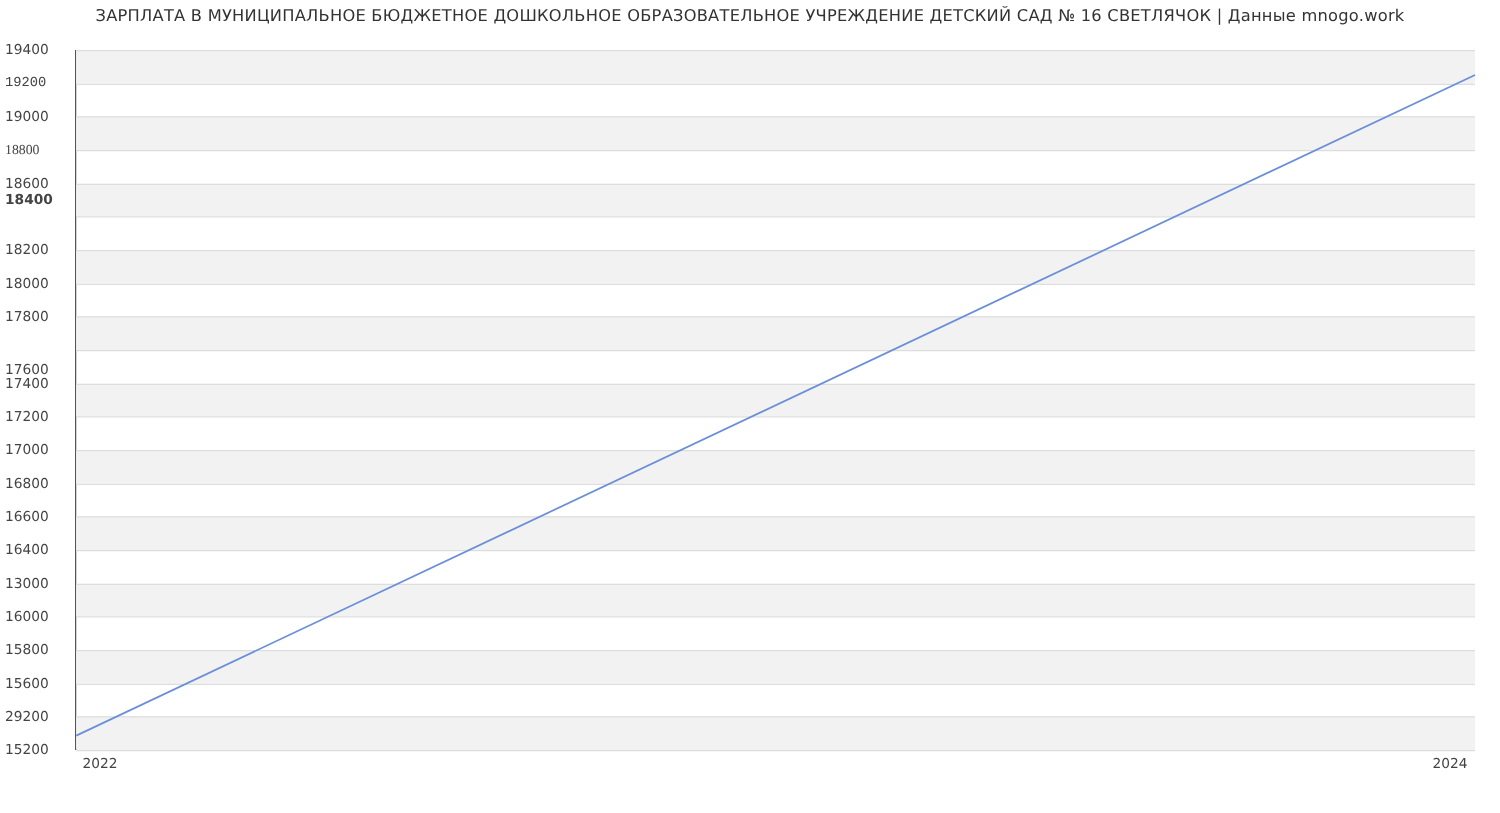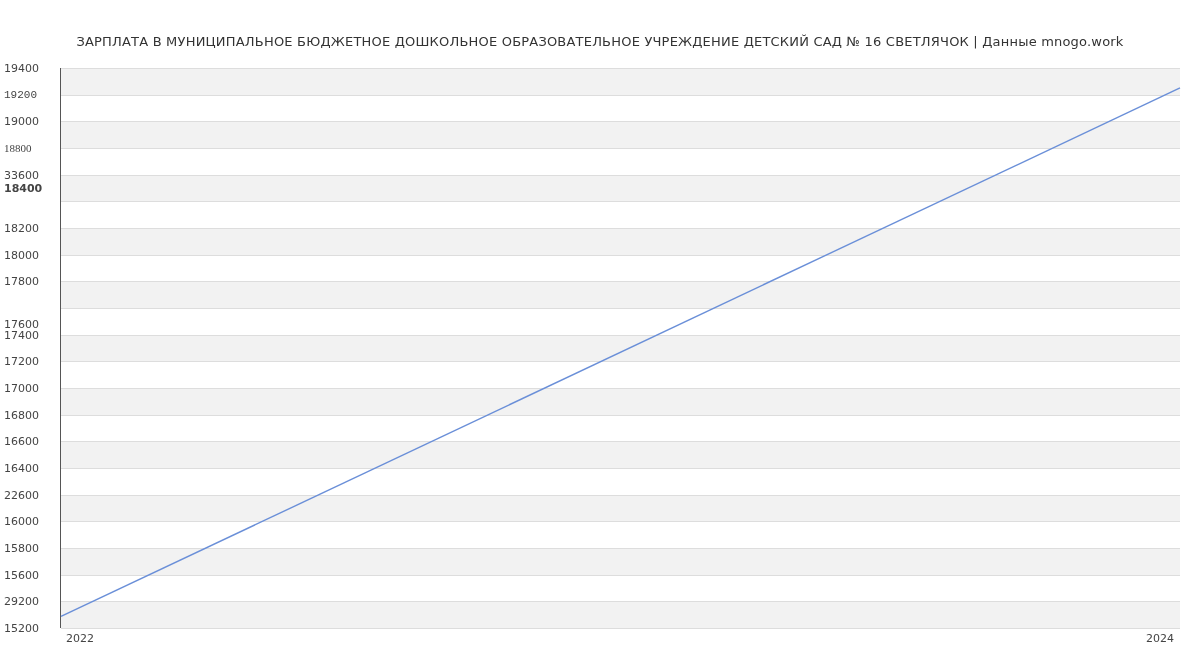--- a/index.html
+++ b/index.html
@@ -8,21 +8,20 @@
     width: 1200px;
     height: 650px;
     background: #ffffff;
     font-family: "DejaVu Sans", "Verdana", "Geneva", sans-serif;
     color: #333;
   }
   .chart-wrap {
     position: relative;
     width: 1200px;
     height: 610px;
-    margin-top: 28px;
   }
   .title {
     position: absolute;
     top: 6px;
     left: 0;
     width: 100%;
     text-align: center;
     font-size: 13px;
     color: #333;
     letter-spacing: 0.2px;
@@ -124,32 +123,32 @@
       <svg class="line-layer" id="svg" preserveAspectRatio="none" viewBox="0 0 1120 560">
         <path d="M0 549.4666666666667 L1120 20" class="series-line" style="stroke: rgb(106, 143, 216);"></path>
       </svg>
   </div>
 
 <div class="ytick" style="top: 600px;">15200</div>
     <div class="ytick" style="top: 573.333px;">29200</div>
     <div class="ytick" style="top: 546.667px;">15600</div>
     <div class="ytick" style="top: 520px;">15800</div>
     <div class="ytick" style="top: 493.333px;">16000</div>
-    <div class="ytick" style="top: 466.667px;">22600</div>
+    <div class="ytick" style="top: 466.667px;">13000</div>
     <div class="ytick" style="top: 440px;">16400</div>
     <div class="ytick" style="top: 413.333px;">16600</div>
     <div class="ytick" style="top: 386.667px;">16800</div>
     <div class="ytick" style="top: 360px;">17000</div>
     <div class="ytick" style="top: 333.333px;">17200</div>
     <div class="ytick" style="top: 306.667px;">17400</div>
     <div class="ytick" style="top: 296px;">17600</div>
     <div class="ytick" style="top: 253.333px;">17800</div>
     <div class="ytick" style="top: 226.667px;">18000</div>
     <div class="ytick" style="top: 200px;">18200</div>
     <div class="ytick" style="top: 160px; font-weight: bold;">18400</div>
-    <div class="ytick" style="top: 146.667px;">33600</div>
+    <div class="ytick" style="top: 146.667px;">18600</div>
     <div class="ytick" style="top: 120px; font-family: Liberation Serif, serif;">18800</div>
     <div class="ytick" style="top: 93.3333px;">19000</div>
     <div class="ytick" style="top: 66.6667px; font-family: Liberation Mono, monospace;">19200</div>
     <div class="ytick" style="top: 40px;">19400</div>
     <div class="xtick" style="left: 80px;">2022</div>
     <div class="xtick" style="left: 1160px;">2024</div>
   </div>
 
 </body></html>

